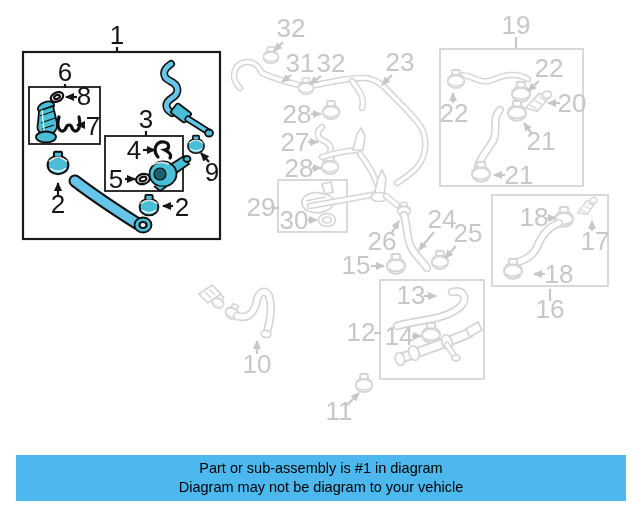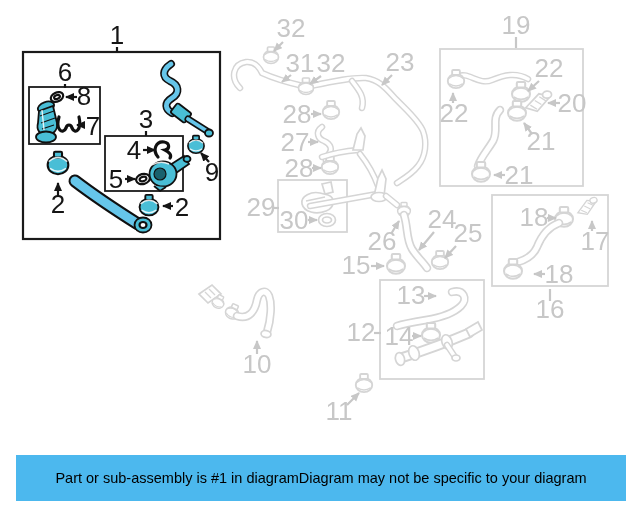--- a/index.html
+++ b/index.html
@@ -34,21 +34,21 @@
   .bbox2{fill:none;stroke:#1a1a1a;stroke-width:1.8}
 
   
   .ct{font-family:"Liberation Sans",sans-serif;font-size:26px;text-anchor:middle}
   .ct-black{fill:#151515}
   .ct-gray{fill:var(--gray-text)}
   .ld-black{stroke:#151515;stroke-width:2.2;fill:none}
   .ld-gray{stroke:var(--gray-text);stroke-width:2.2;fill:none}
 
   .banner{position:absolute;left:16px;top:455px;width:610px;height:46px;
-          background:var(--banner-bg);color:#000;display:flex;flex-direction:row;
+          background:var(--banner-bg);color:#000;display:flex;flex-direction:column;
           align-items:center;justify-content:center;font-size:14.5px;line-height:19px;}
 </style>
 </head>
 <body>
 
 <div class="stage">
 <svg width="640" height="512" viewBox="0 0 640 512">
   <defs>
     <marker id="ah-b" markerWidth="10" markerHeight="9" refX="8" refY="4" orient="auto" markerUnits="userSpaceOnUse">
       <path d="M0,0 L9,4 L0,8 Z" style="fill:var(--black-text)"></path>
@@ -317,15 +317,15 @@
         <text x="399" y="345" class="ct ct-gray">14</text>
         <line x1="347" y1="405" x2="359" y2="393" class="ld-gray" marker-end="url(#ah-g)"></line>
         <text x="339" y="420" class="ct ct-gray">11</text>
         <line x1="257" y1="354" x2="257" y2="341" class="ld-gray" marker-end="url(#ah-g)"></line>
         <text x="257" y="373" class="ct ct-gray">10</text>
       </g>
 </svg>
 
 <div class="banner">
   <div>Part or sub-assembly is #1 in diagram</div>
-  <div>Diagram may not be specific to your diagram</div>
+  <div>Diagram may not be diagram to your vehicle</div>
 </div>
 </div>
 
 </body></html>

